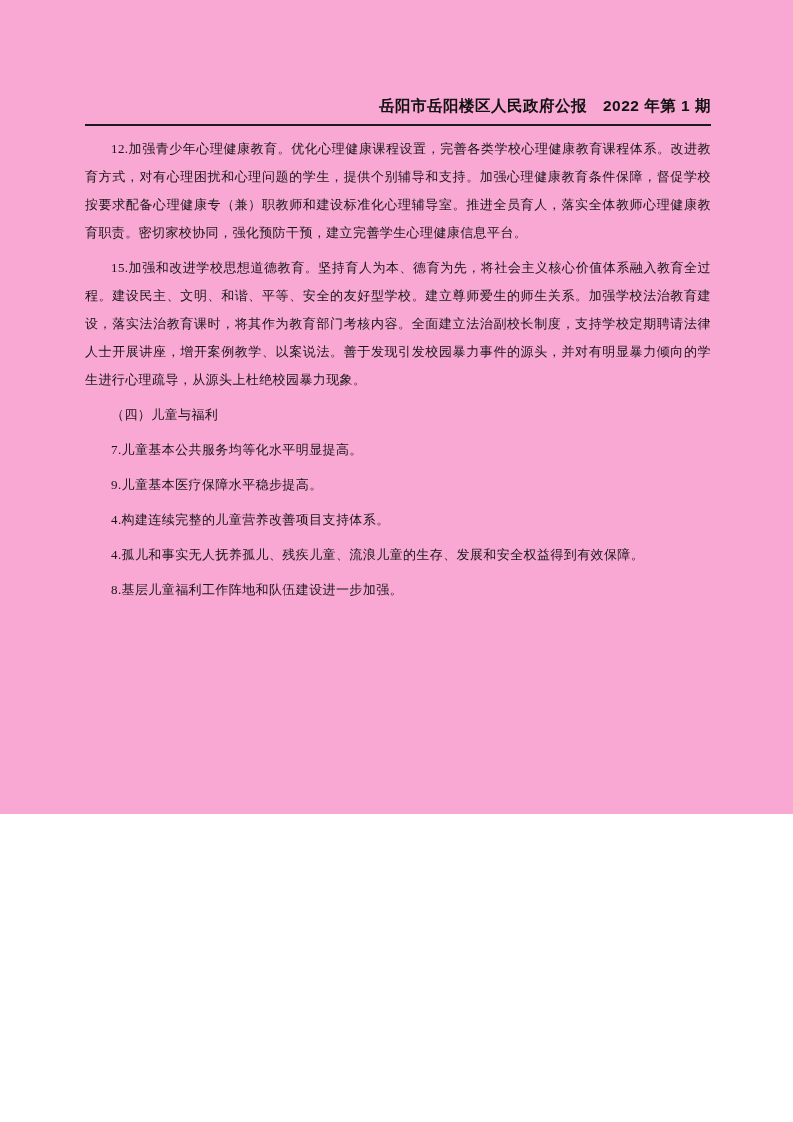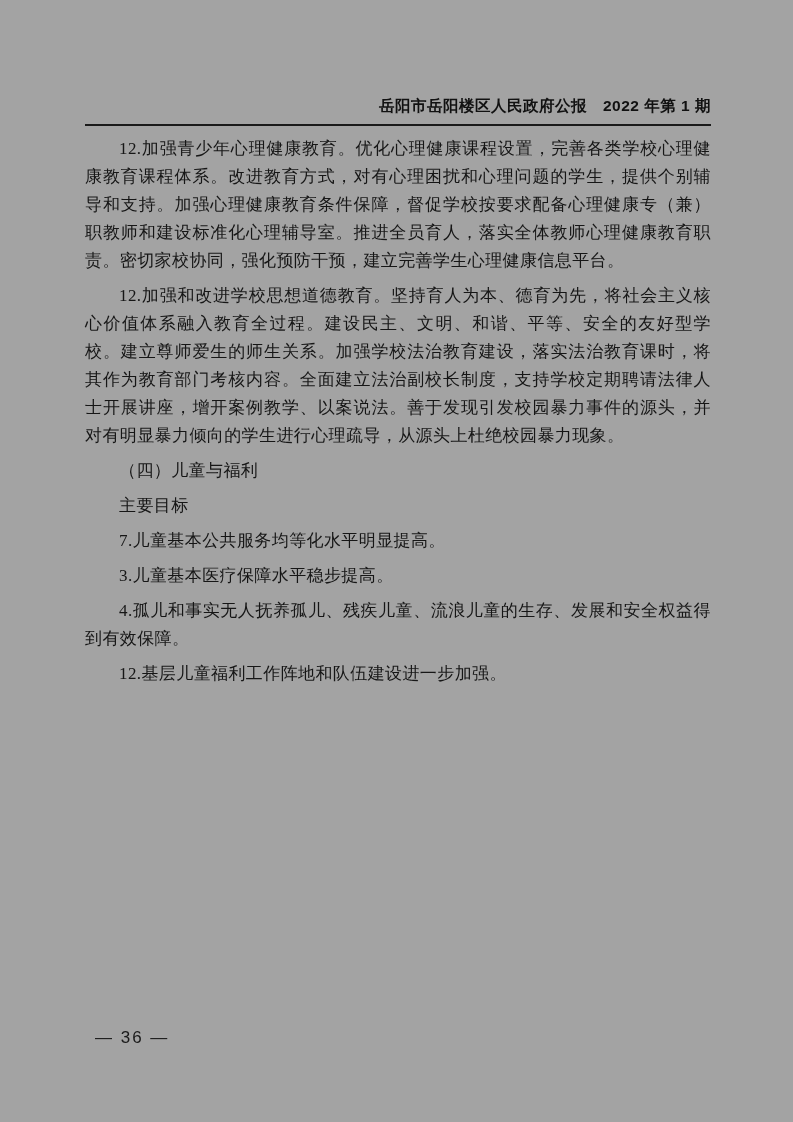--- a/index.html
+++ b/index.html
@@ -6,22 +6,22 @@
   html, body {
     width: 793px;
     height: 1122px;
     background: #ffffff;
     font-family: "Liberation Serif", "DejaVu Serif", serif;
     color: #161616;
   }
   .page {
     position: relative;
     width: 793px;
-    height: 1122px;
-    background: #a3a3a3;
+    height: 814px;
+    background: #f9a8d4;
     overflow: hidden;
   }
   .header {
     position: absolute;
     top: 96px;
     left: 85px;
     width: 626px;
     text-align: right;
     font-family: "Liberation Sans", "DejaVu Sans", sans-serif;
     font-weight: bold;
@@ -31,21 +31,21 @@
     padding-bottom: 7px;
     border-bottom: 2.5px solid #1a1a1a;
   }
   .content {
     position: absolute;
     top: 135px;
     left: 85px;
     width: 626px;
   }
   .content p.para {
-    font-size: 17px;
+    font-size: 13px;
     line-height: 28px;
     text-align: justify;
     text-justify: inter-ideograph;
     text-indent: 2em;
     margin-bottom: 7px;
     color: #161616;
     letter-spacing: 0.4px;
   }
   .footer {
     position: absolute;
@@ -62,27 +62,27 @@
 
 <div class="page">
 
   <div class="header">
     <span>岳阳市岳阳楼区人民政府公报　2022 年第 1 期</span>
   </div>
 
   <main class="content">
     <div id="paragraphs">
         <p class="para">12.加强青少年心理健康教育。优化心理健康课程设置，完善各类学校心理健康教育课程体系。改进教育方式，对有心理困扰和心理问题的学生，提供个别辅导和支持。加强心理健康教育条件保障，督促学校按要求配备心理健康专（兼）职教师和建设标准化心理辅导室。推进全员育人，落实全体教师心理健康教育职责。密切家校协同，强化预防干预，建立完善学生心理健康信息平台。</p>
-        <p class="para">12.加强和改进学校思想道德教育。坚持育人为本、德育为先，将社会主义核心价值体系融入教育全过程。建设民主、文明、和谐、平等、安全的友好型学校。建立尊师爱生的师生关系。加强学校法治教育建设，落实法治教育课时，将其作为教育部门考核内容。全面建立法治副校长制度，支持学校定期聘请法律人士开展讲座，增开案例教学、以案说法。善于发现引发校园暴力事件的源头，并对有明显暴力倾向的学生进行心理疏导，从源头上杜绝校园暴力现象。</p>
+        <p class="para">15.加强和改进学校思想道德教育。坚持育人为本、德育为先，将社会主义核心价值体系融入教育全过程。建设民主、文明、和谐、平等、安全的友好型学校。建立尊师爱生的师生关系。加强学校法治教育建设，落实法治教育课时，将其作为教育部门考核内容。全面建立法治副校长制度，支持学校定期聘请法律人士开展讲座，增开案例教学、以案说法。善于发现引发校园暴力事件的源头，并对有明显暴力倾向的学生进行心理疏导，从源头上杜绝校园暴力现象。</p>
         <p class="para">（四）儿童与福利</p>
-        <p class="para">主要目标</p>
         <p class="para">7.儿童基本公共服务均等化水平明显提高。</p>
-        <p class="para">3.儿童基本医疗保障水平稳步提高。</p>
+        <p class="para">9.儿童基本医疗保障水平稳步提高。</p>
+        <p class="para">4.构建连续完整的儿童营养改善项目支持体系。</p>
         <p class="para">4.孤儿和事实无人抚养孤儿、残疾儿童、流浪儿童的生存、发展和安全权益得到有效保障。</p>
-        <p class="para">12.基层儿童福利工作阵地和队伍建设进一步加强。</p>
+        <p class="para">8.基层儿童福利工作阵地和队伍建设进一步加强。</p>
       </div>
   </main>
 
   <div class="footer">
     <span>— 36 —</span>
   </div>
 
 </div>
 
 </body></html>

